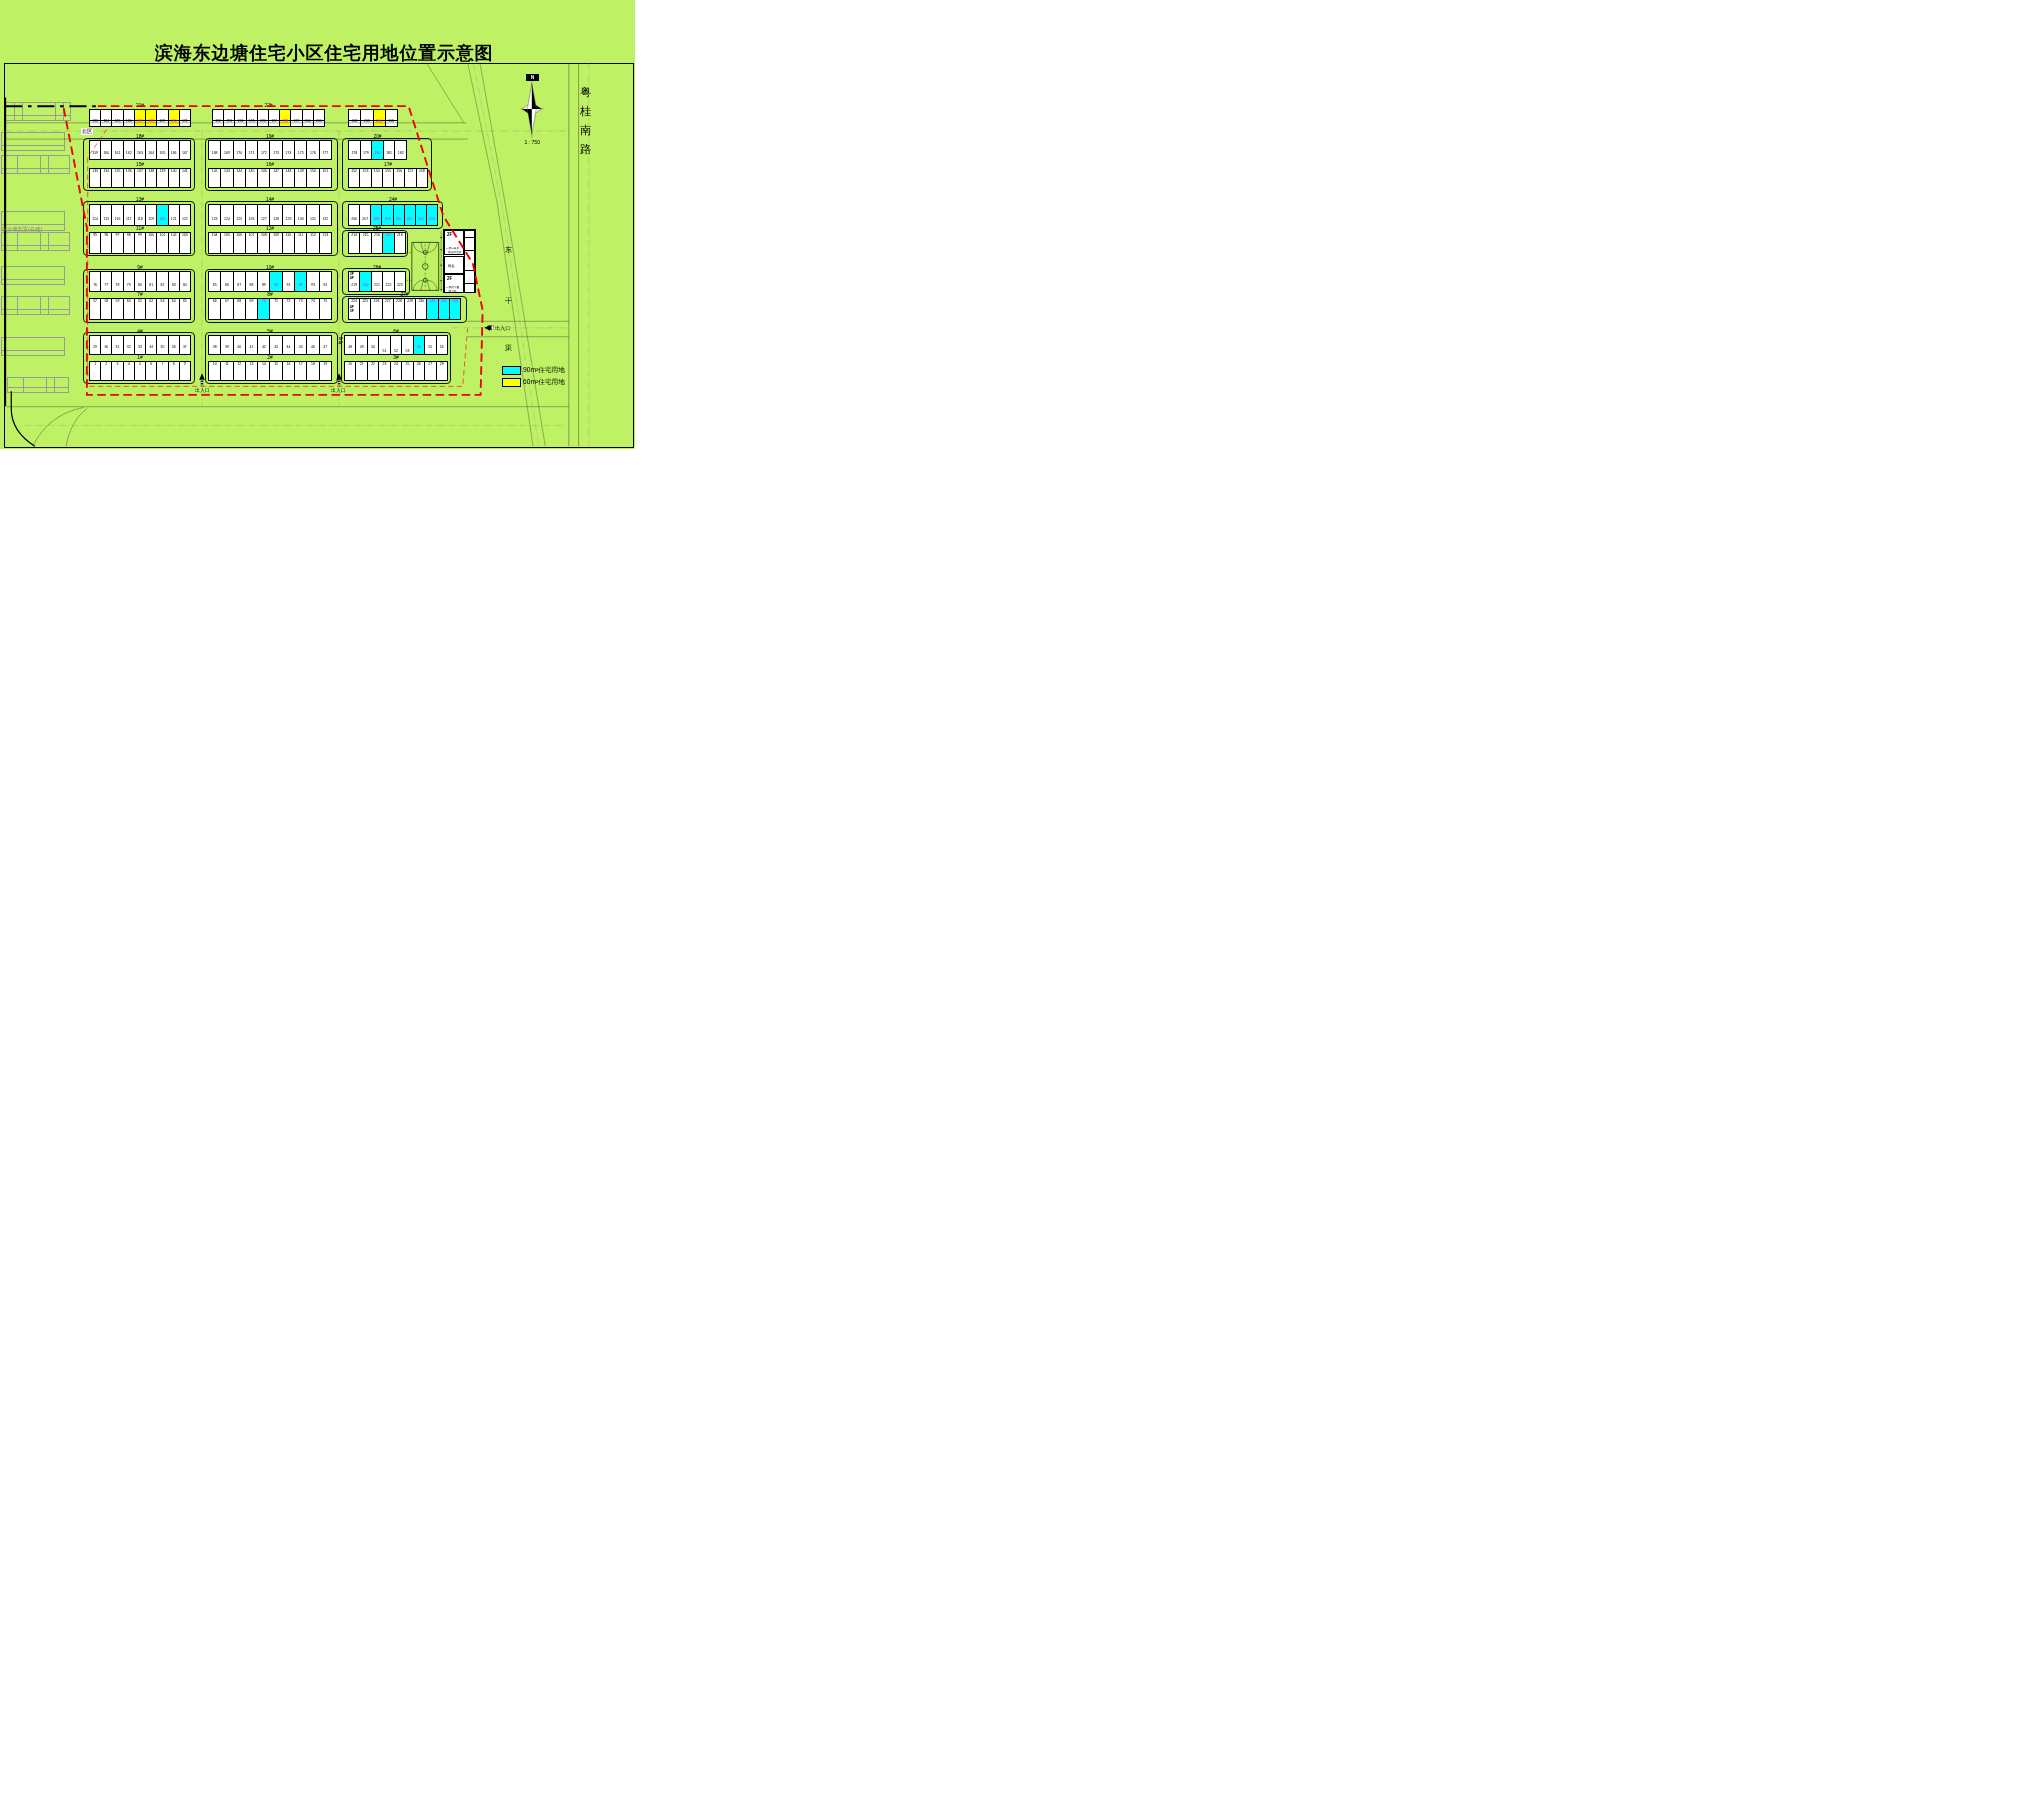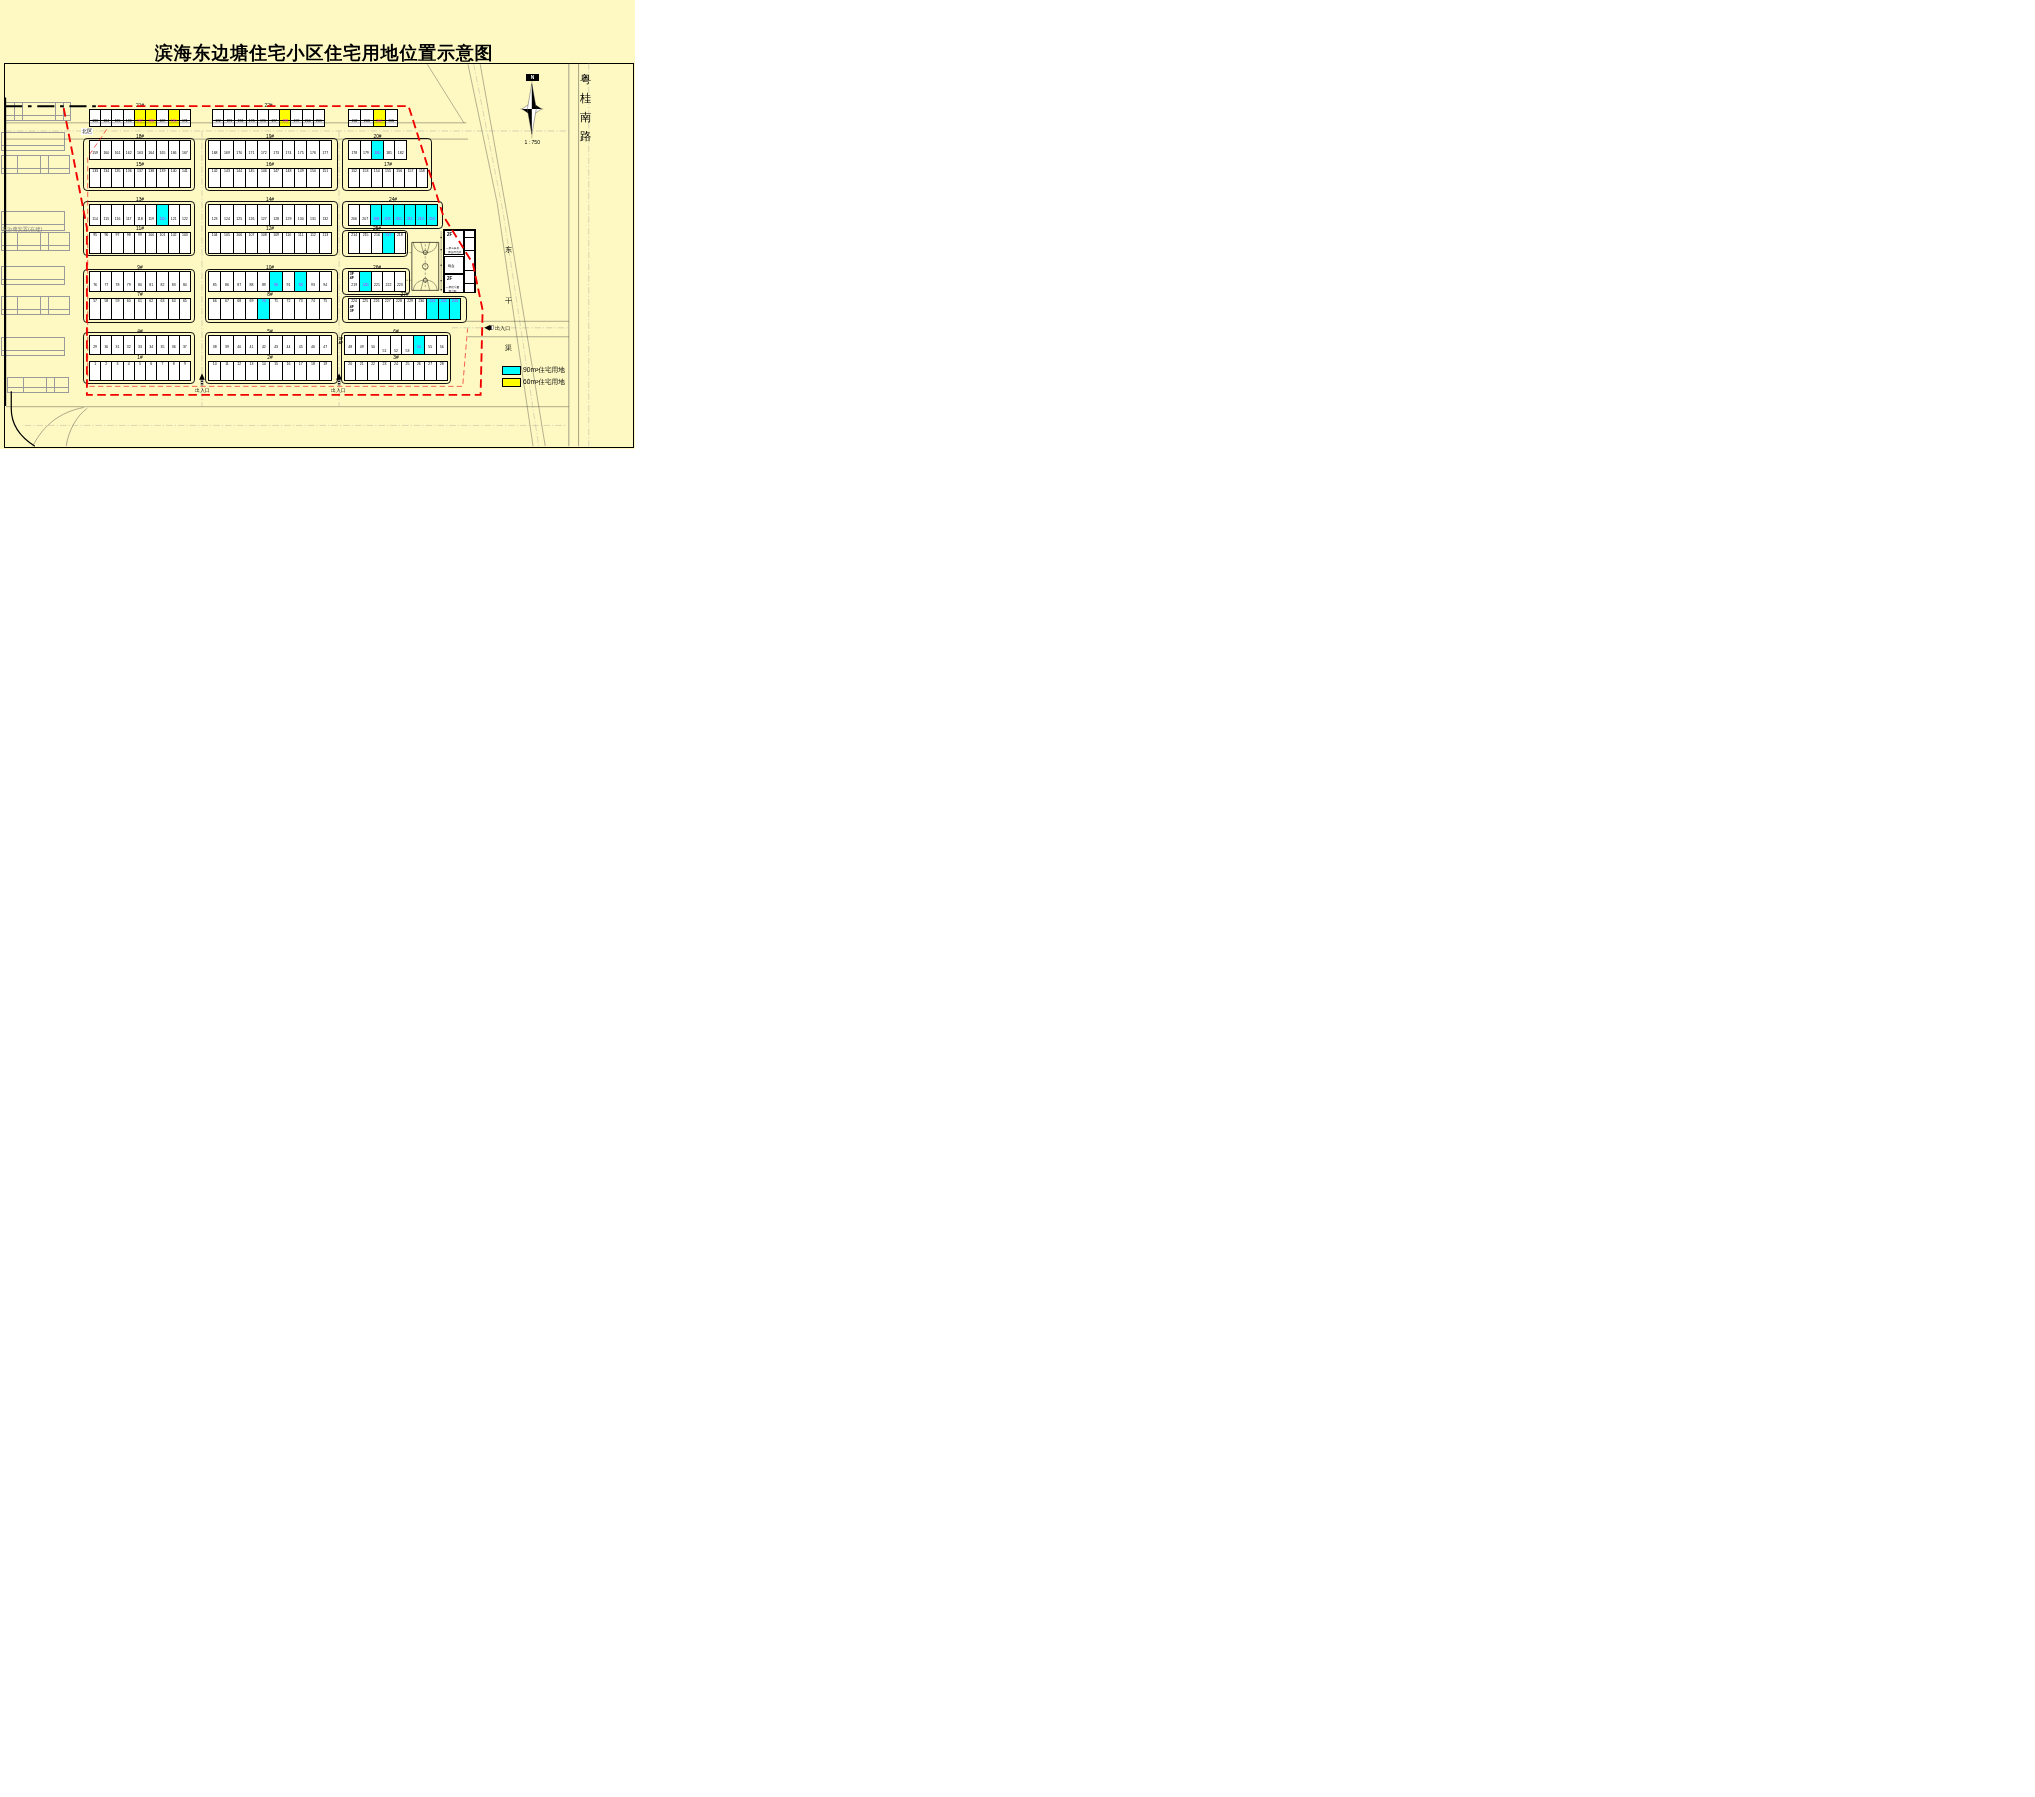--- a/index.html
+++ b/index.html
@@ -1,35 +1,35 @@
 <!DOCTYPE html>
 <html style="font-size:6.5px"><head>
 <meta charset="utf-8">
 <style>
   html,body{margin:0;padding:0;background:#fff;}
-  #canvas{position:relative;width:635px;height:449px;background:#fef9c3;overflow:hidden;
+  #canvas{position:relative;width:635px;height:449px;background:#bef264;overflow:hidden;
           font-family:"Liberation Sans","DejaVu Sans",sans-serif;}
   .abs{position:absolute;}
   #frame{border:0.5px solid #000;}
   .row{border:0.9px solid #000;display:flex;box-sizing:border-box;background:#fff;z-index:4;}
   .cell{flex:1 1 0;position:relative;box-sizing:border-box;}
   .cell + .cell{border-left:0.3px solid #000;}
   .num{position:absolute;left:0;right:0;text-align:center;font-size:3.5px;line-height:3.7px;color:#000;}
   .sep{position:absolute;left:0;right:0;top:60%;border-top:0.4px solid #000;}
   .note{position:absolute;left:0.8px;font-size:3.5px;line-height:3.9px;color:#000;text-align:left;font-weight:bold;}
   .rowlabel{position:absolute;text-align:center;font-size:4.9px;color:#000;z-index:5;}
   .outline{position:absolute;border:0.4px solid #111;border-radius:4.1px;z-index:2;box-sizing:border-box;}
   .strip{position:absolute;border:0.4px solid #9a9a9a;box-sizing:border-box;z-index:1;}
   .striph{position:absolute;left:0;right:0;height:0.4px;background:#9a9a9a;}
   .lbl{position:absolute;color:#000;white-space:pre;z-index:7;}
   .fac{position:absolute;box-sizing:border-box;background:#fff;z-index:5;}
   svg.layer{position:absolute;left:0;top:0;z-index:6;pointer-events:none;}
   #title{font-weight:bold;letter-spacing:0.8px;}
   .legend-swatch{position:absolute;border:0.4px solid #000;z-index:7;box-sizing:border-box;}
-  .vert{word-break:break-all;}
+  .vert{word-break:break-all;margin-top:13px;}
 </style>
 </head>
 <body>
 
 <div id="canvas">
   <div id="frame" class="abs" style="left:4.1px;top:63px;width:628px;height:383px;"></div>
   <div id="title" class="abs lbl" style="left:155px;top:41px;width:338px;text-align:center;font-size:18px;">滨海东边塘住宅小区住宅用地位置示意图</div>
 
   <div class="abs" style="left:526px;top:74px;width:13px;height:7.3px;background:#000;color:#fff;font-size:4.9px;font-weight:bold;text-align:center;line-height:7.3px;z-index:7;">N</div>
 

